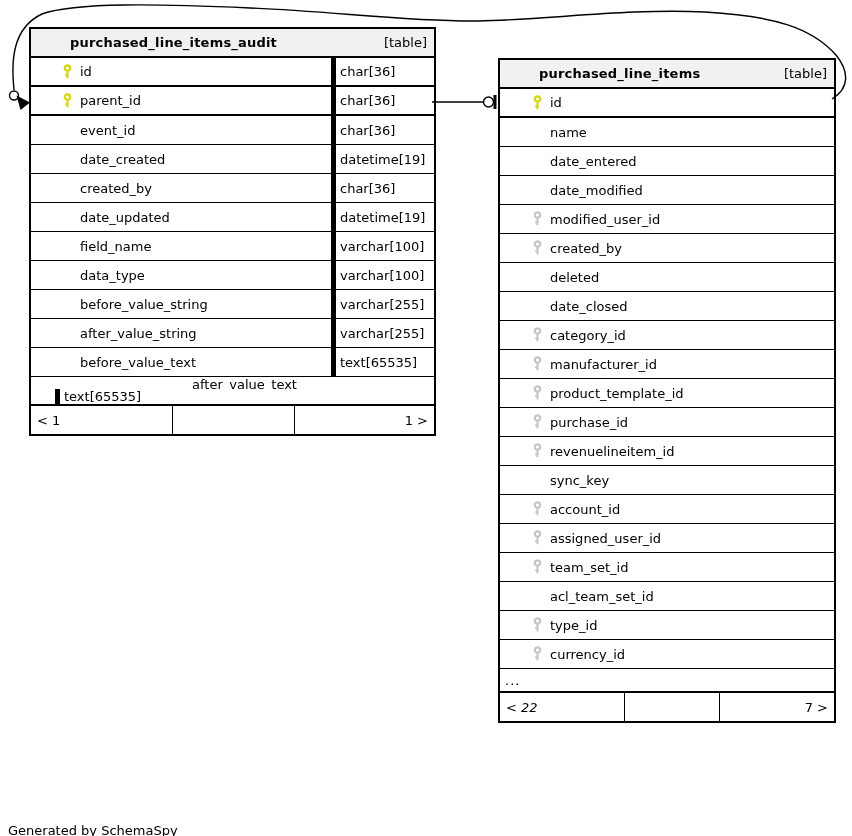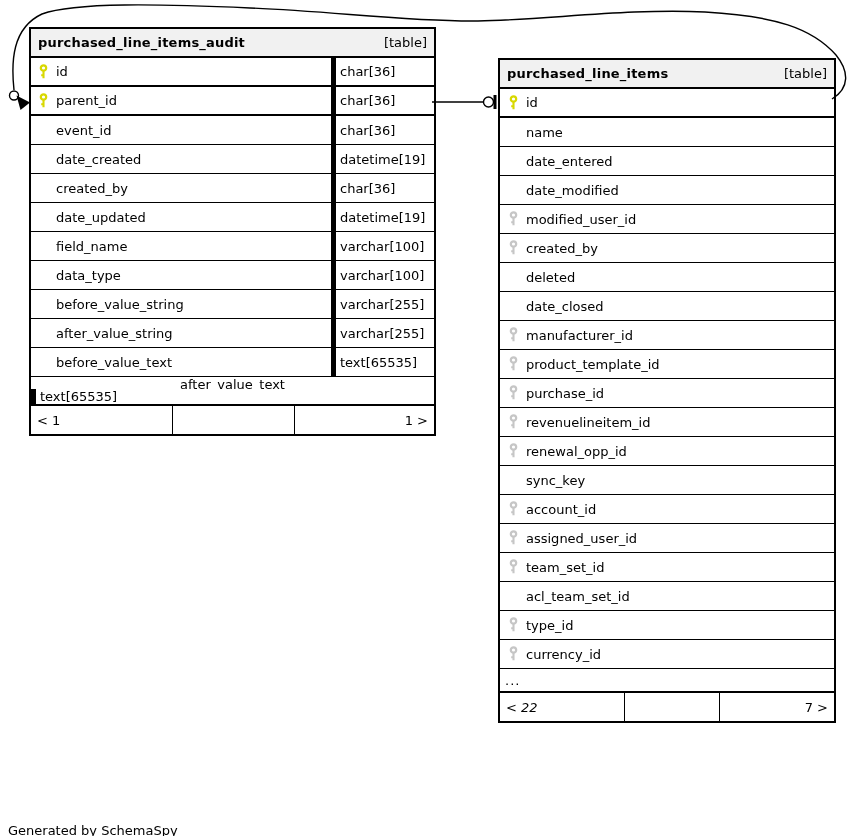--- a/index.html
+++ b/index.html
@@ -14,26 +14,26 @@
     position:absolute;background:#fff;border:2px solid #000;z-index:2;
   }
   #table-0{left:29px;top:27px;width:403px;}
   #table-1{left:498px;top:58px;width:334px;}
 
   .thead{
     height:29px;background:#f1f1f1;border-bottom:2px solid #000;
     display:flex;align-items:center;justify-content:space-between;
     padding:0 7px;box-sizing:border-box;
   }
-  .tname{font-weight:bold;letter-spacing:0.2px;}
+  .tname{font-weight:bold;letter-spacing:0.2px;margin-left:32px;}
   .tbadge{font-weight:normal;}
 
   .row{
     display:flex;align-items:center;height:29px;box-sizing:border-box;
-    border-bottom:1px solid #000;background:#fff;
+    border-bottom:1px solid #000;background:#fff;padding-left:24px;
   }
   .row.em{border-bottom-width:2px;}
   .row.last{border-bottom-width:2px;flex-direction:column;}
   .keycell{width:25px;display:flex;justify-content:center;align-items:center;flex:none;}
   .namecell{flex:1;white-space:nowrap;overflow:hidden;}
   .typecell{
     width:103px;flex:none;align-self:stretch;display:flex;align-items:center;
     border-left:5px solid #000000;padding-left:4px;box-sizing:border-box;white-space:nowrap;
   }
   #table-1 .keycell{width:26px;}
@@ -225,20 +225,29 @@
           <span class="keycell"></span>
           <span class="namecell">date_closed</span>
         </div>
         <div class="row">
           <span class="keycell">
             <svg width="9" height="16" viewBox="0 0 9 16" xmlns="http://www.w3.org/2000/svg">
               <circle cx="4.5" cy="4" r="2.7" fill="none" stroke="#c6c6c6" stroke-width="2.2"></circle>
               <path d="M4.5 6.7 V14.3 M4.5 11.3 H2.2" stroke="#c6c6c6" stroke-width="2.1" fill="none"></path>
             </svg>
           </span>
+          <span class="namecell">category_id</span>
+        </div>
+        <div class="row">
+          <span class="keycell">
+            <svg width="9" height="16" viewBox="0 0 9 16" xmlns="http://www.w3.org/2000/svg">
+              <circle cx="4.5" cy="4" r="2.7" fill="none" stroke="#c6c6c6" stroke-width="2.2"></circle>
+              <path d="M4.5 6.7 V14.3 M4.5 11.3 H2.2" stroke="#c6c6c6" stroke-width="2.1" fill="none"></path>
+            </svg>
+          </span>
           <span class="namecell">manufacturer_id</span>
         </div>
         <div class="row">
           <span class="keycell">
             <svg width="9" height="16" viewBox="0 0 9 16" xmlns="http://www.w3.org/2000/svg">
               <circle cx="4.5" cy="4" r="2.7" fill="none" stroke="#c6c6c6" stroke-width="2.2"></circle>
               <path d="M4.5 6.7 V14.3 M4.5 11.3 H2.2" stroke="#c6c6c6" stroke-width="2.1" fill="none"></path>
             </svg>
           </span>
           <span class="namecell">product_template_id</span>
@@ -253,29 +262,20 @@
           <span class="namecell">purchase_id</span>
         </div>
         <div class="row">
           <span class="keycell">
             <svg width="9" height="16" viewBox="0 0 9 16" xmlns="http://www.w3.org/2000/svg">
               <circle cx="4.5" cy="4" r="2.7" fill="none" stroke="#c6c6c6" stroke-width="2.2"></circle>
               <path d="M4.5 6.7 V14.3 M4.5 11.3 H2.2" stroke="#c6c6c6" stroke-width="2.1" fill="none"></path>
             </svg>
           </span>
           <span class="namecell">revenuelineitem_id</span>
-        </div>
-        <div class="row">
-          <span class="keycell">
-            <svg width="9" height="16" viewBox="0 0 9 16" xmlns="http://www.w3.org/2000/svg">
-              <circle cx="4.5" cy="4" r="2.7" fill="none" stroke="#c6c6c6" stroke-width="2.2"></circle>
-              <path d="M4.5 6.7 V14.3 M4.5 11.3 H2.2" stroke="#c6c6c6" stroke-width="2.1" fill="none"></path>
-            </svg>
-          </span>
-          <span class="namecell">renewal_opp_id</span>
         </div>
         <div class="row">
           <span class="keycell"></span>
           <span class="namecell">sync_key</span>
         </div>
         <div class="row">
           <span class="keycell">
             <svg width="9" height="16" viewBox="0 0 9 16" xmlns="http://www.w3.org/2000/svg">
               <circle cx="4.5" cy="4" r="2.7" fill="none" stroke="#c6c6c6" stroke-width="2.2"></circle>
               <path d="M4.5 6.7 V14.3 M4.5 11.3 H2.2" stroke="#c6c6c6" stroke-width="2.1" fill="none"></path>

